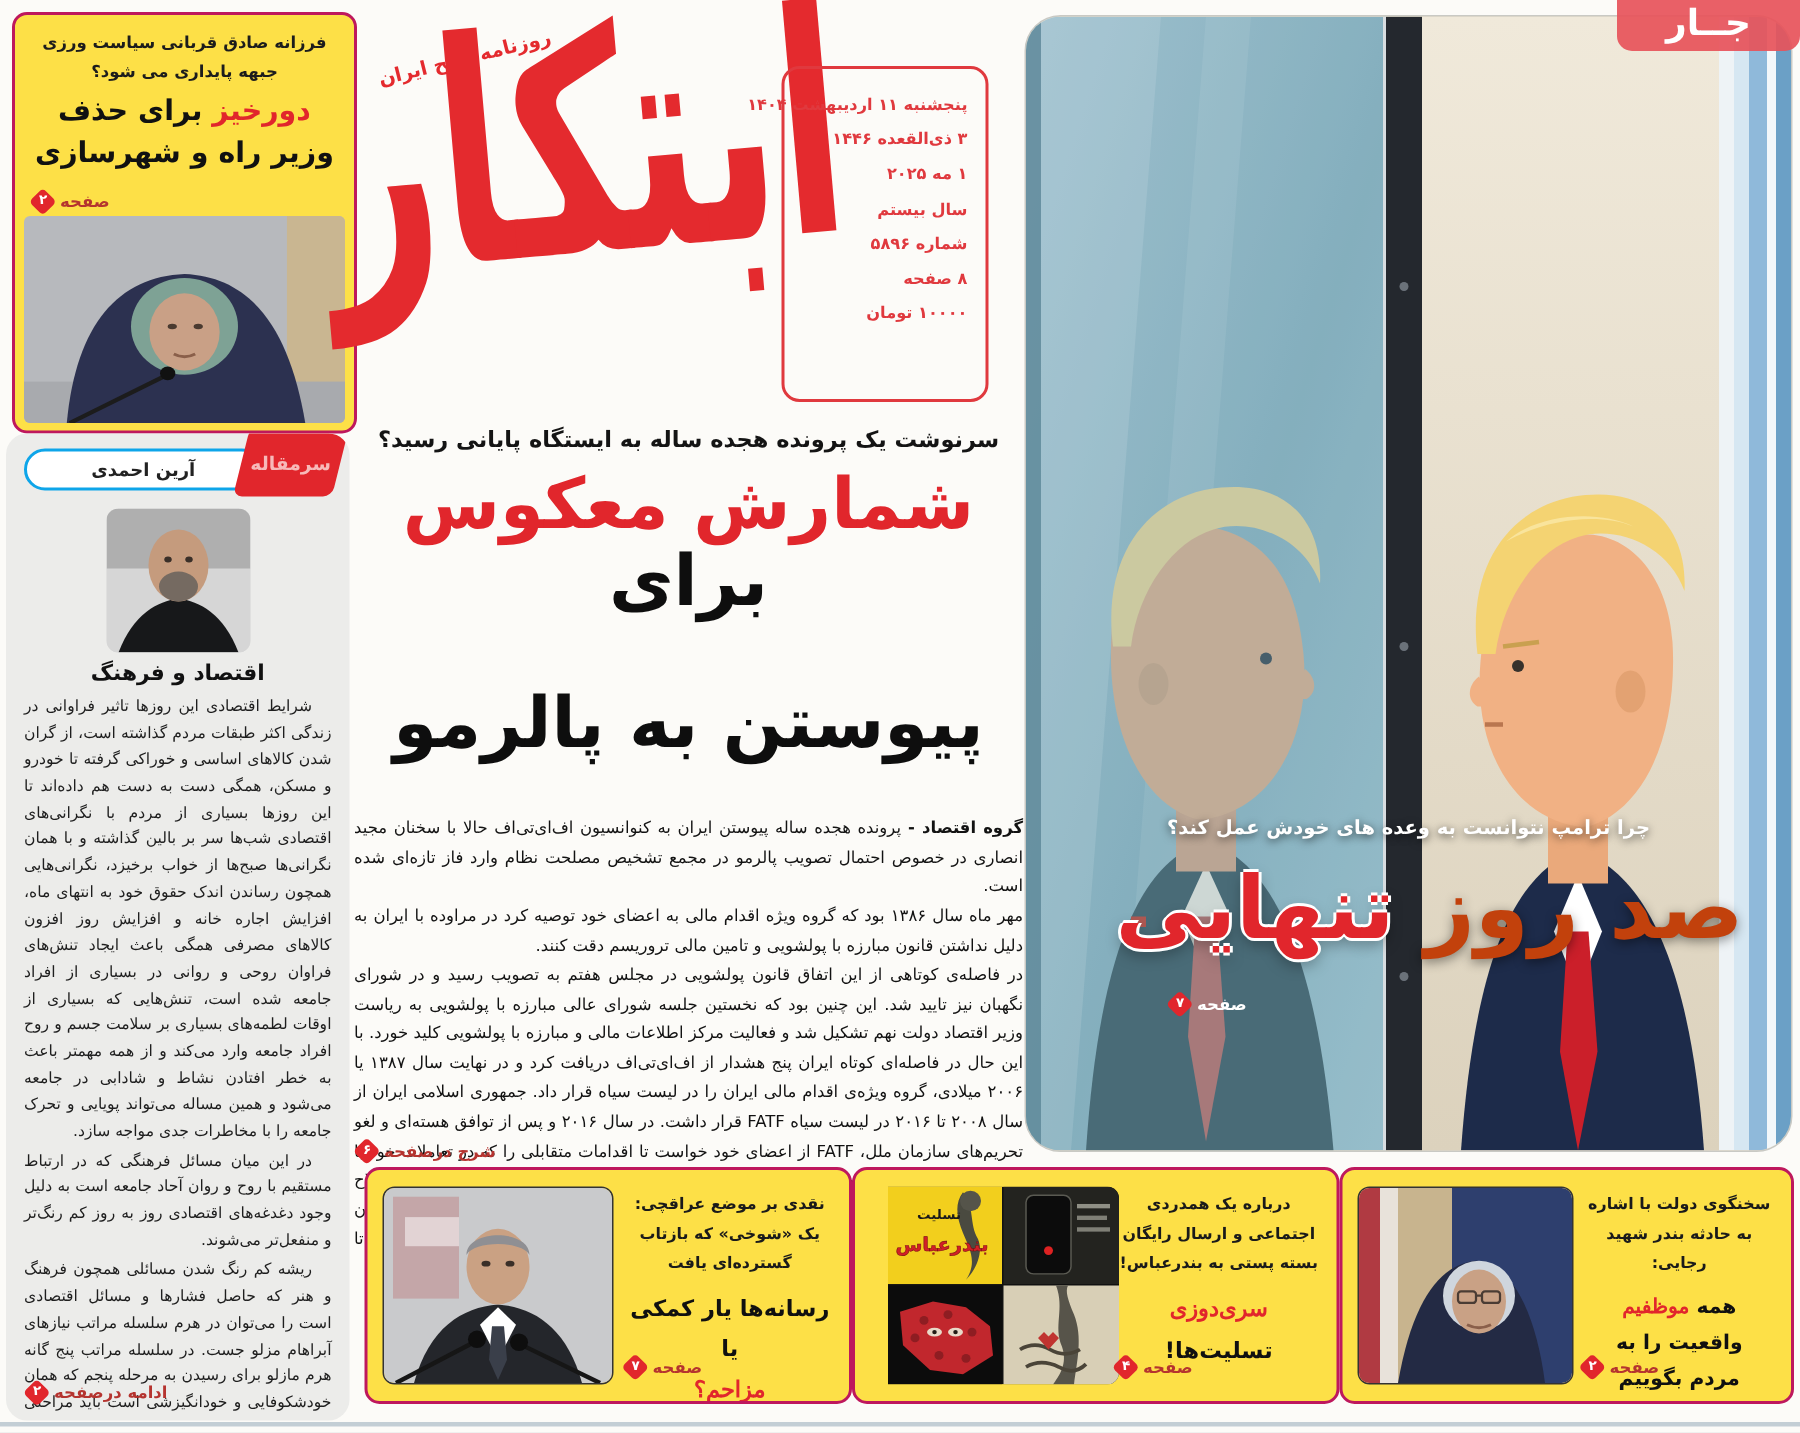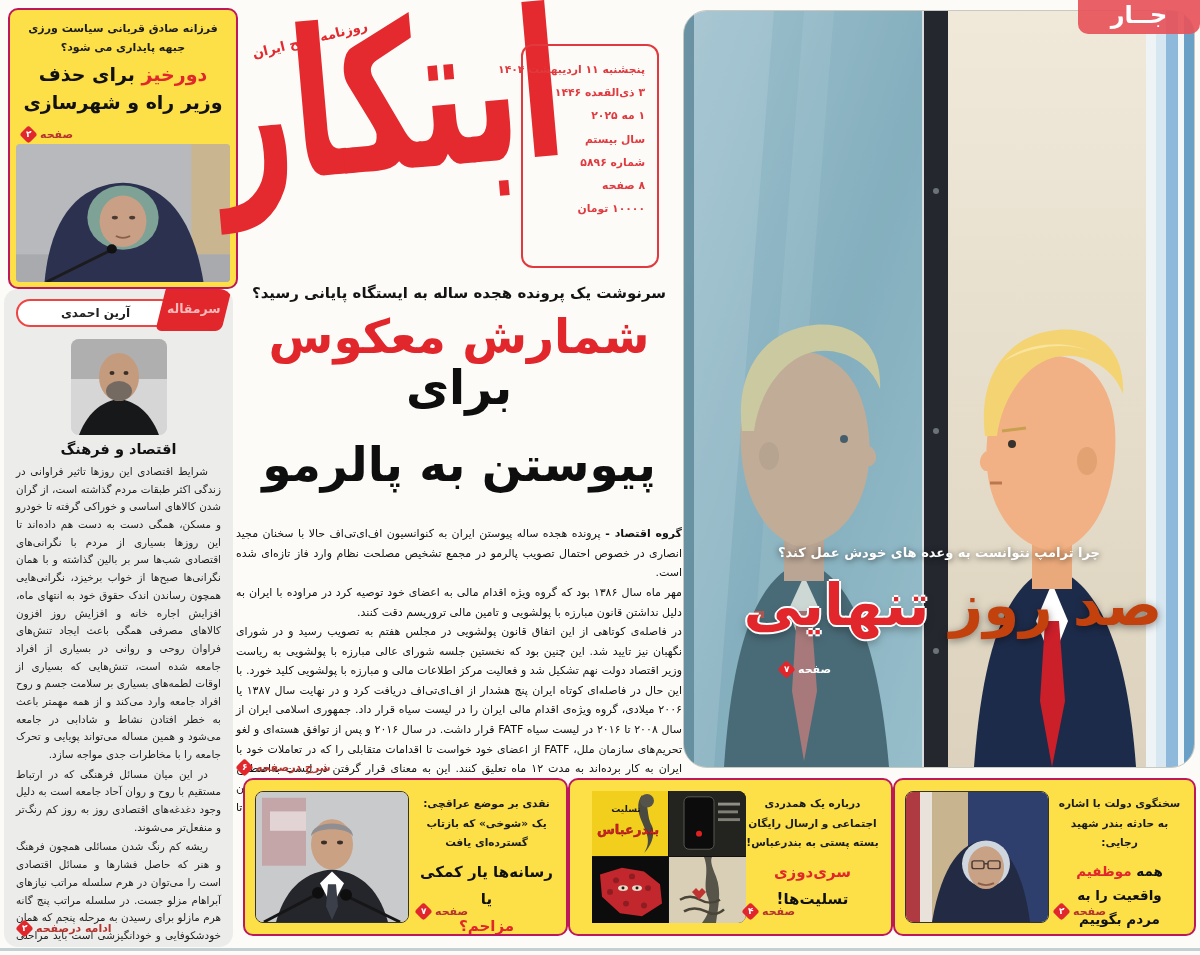--- a/index.html
+++ b/index.html
@@ -15,21 +15,21 @@
   .lead-box{position:absolute;left:8px;top:8px;width:226px;height:277px;overflow:hidden;}
   .lead-kicker{margin:9px 10px 2px;font-size:11px;font-weight:bold;color:#1c1c1c;text-align:center;line-height:1.75;}
   .lead-title{margin:2px 6px 0;font-size:19px;font-weight:bold;color:#111;text-align:center;line-height:1.5;}
   .lead-title .red{color:#e1262c;}
   .lead-box .pmark{position:absolute;left:12px;top:118px;}
   .lead-photo{position:absolute;left:6px;right:6px;bottom:5px;height:138px;border-radius:4px;overflow:hidden;}
   
   .editorial{position:absolute;left:4px;top:289px;width:229px;height:658px;background:#ececea;
              border-radius:14px;overflow:hidden;}
   .ed-head{position:relative;height:46px;}
-  .ed-pill{position:absolute;right:58px;left:12px;top:10px;height:24px;border:2px solid #ef4444;
+  .ed-pill{position:absolute;right:58px;left:12px;top:10px;height:24px;border:2px solid #0ea5e9;
            border-radius:14px;background:#fff;display:flex;align-items:center;justify-content:center;}
   .ed-pill span{font-size:12px;font-weight:bold;color:#222;}
   .ed-ribbon{position:absolute;right:6px;top:-4px;width:66px;height:46px;background:#e1262c;
              transform:skewX(-14deg);border-radius:6px;display:flex;align-items:center;justify-content:center;}
   .ed-ribbon span{transform:skewX(14deg);color:#f7b9b9;font-size:12.5px;font-weight:bold;}
   .ed-photo{width:96px;height:96px;margin:4px auto 6px;border-radius:8px;overflow:hidden;background:#d8d8d8;}
   .ed-title{text-align:center;font-size:14.5px;font-weight:bold;color:#111;margin:2px 0 6px;}
   .ed-body{margin:0 12px;font-size:10.4px;line-height:1.7;color:#1e1e1e;text-align:justify;}
   .ed-body p{margin:2px 0 2px;}
   .ed-body p.ind{text-indent:13px;}
@@ -45,21 +45,21 @@
             border-radius:12px;background:transparent;padding:12px 12px 0 6px;box-sizing:border-box;}
   .date-box div{color:#e0393e;font-size:10.8px;font-weight:bold;line-height:2.15;text-align:right;white-space:nowrap;}
   .corner-tag{position:absolute;left:1078px;top:0;width:122px;height:34px;background:rgba(231,82,90,.92);
               border-radius:0 0 10px 10px;display:flex;align-items:flex-start;justify-content:center;z-index:5;}
   .corner-tag span{color:#fff;font-size:24px;font-weight:bold;line-height:30px;letter-spacing:1px;}
   
   .main-col{position:absolute;left:236px;top:284px;width:446px;height:486px;}
   .main-kicker{text-align:center;font-size:15px;font-weight:bold;color:#141414;margin:0 0 10px;}
   .main-title{text-align:center;font-weight:bold;color:#0e0e0e;font-size:47px;line-height:1.08;margin:6px 0 0;}
   .main-title .red{color:#e1262c;}
-  .main-title .l2{display:block;margin-top:26px;}
+  .main-title .l2{display:block;margin-top:44px;}
   .main-body{margin-top:34px;font-size:11px;font-weight:500;line-height:1.78;color:#121212;text-align:justify;}
   .main-body p{margin:0;}
   .main-body .lead b{font-weight:bold;}
   .main-col .pmark{position:absolute;left:2px;bottom:-4px;}
   
   .photo-main{position:absolute;left:683px;top:10px;width:510px;height:756px;border-radius:24px;
               overflow:hidden;border:1px solid #c9c9c4;background:#e6ddca;}
   .photo-main svg{display:block;}
   .ph-kicker{position:absolute;left:0;right:0;top:534px;text-align:center;color:#fff;font-size:13px;
              font-weight:bold;text-shadow:0 1px 6px rgba(0,0,0,.65);}
@@ -68,21 +68,21 @@
   .ph-title .w{color:#c2410c;text-shadow:0 2px 8px rgba(0,0,0,.45);}
   .ph-title .r{color:#e1262c;text-shadow:-2px 0 0 #fff,2px 0 0 #fff,0 -2px 0 #fff,0 2px 0 #fff,0 4px 10px rgba(0,0,0,.35);}
   .photo-main .pmark{position:absolute;left:96px;top:652px;color:#fff;}
   
   .bbox{position:absolute;top:778px;height:158px;box-sizing:border-box;overflow:hidden;}
   .bbox .bphoto{position:absolute;left:10px;top:11px;bottom:11px;border-radius:8px;overflow:hidden;
                 border:1px solid #333;}
   .bbox .btext{position:absolute;top:14px;bottom:10px;right:10px;}
   .bkicker{font-size:10.6px;font-weight:bold;color:#1a1a1a;text-align:center;line-height:1.85;margin:0 2px;}
   .btitle{font-size:15px;font-weight:bold;color:#101010;text-align:center;line-height:1.8;margin-top:6px;}
-  .btitle .red{color:#e1262c;}
+  .btitle .red{color:#e1262c;font-family:Liberation Serif, serif;}
   .bbox .pmark{position:absolute;bottom:6px;left:0;}
   .bbox-a{left:243px;width:325px;}
   .bbox-a .bphoto{width:152px;}
   .bbox-a .btext{left:172px;}
   .bbox-b{left:568px;width:325px;}
   .bbox-b .bphoto{width:154px;border:none;padding-left:12px;}
   .bbox-b .btext{left:174px;}
   .bbox-c{left:893px;width:303px;}
   .bbox-c .bphoto{width:142px;}
   .bbox-c .btext{left:160px;}

